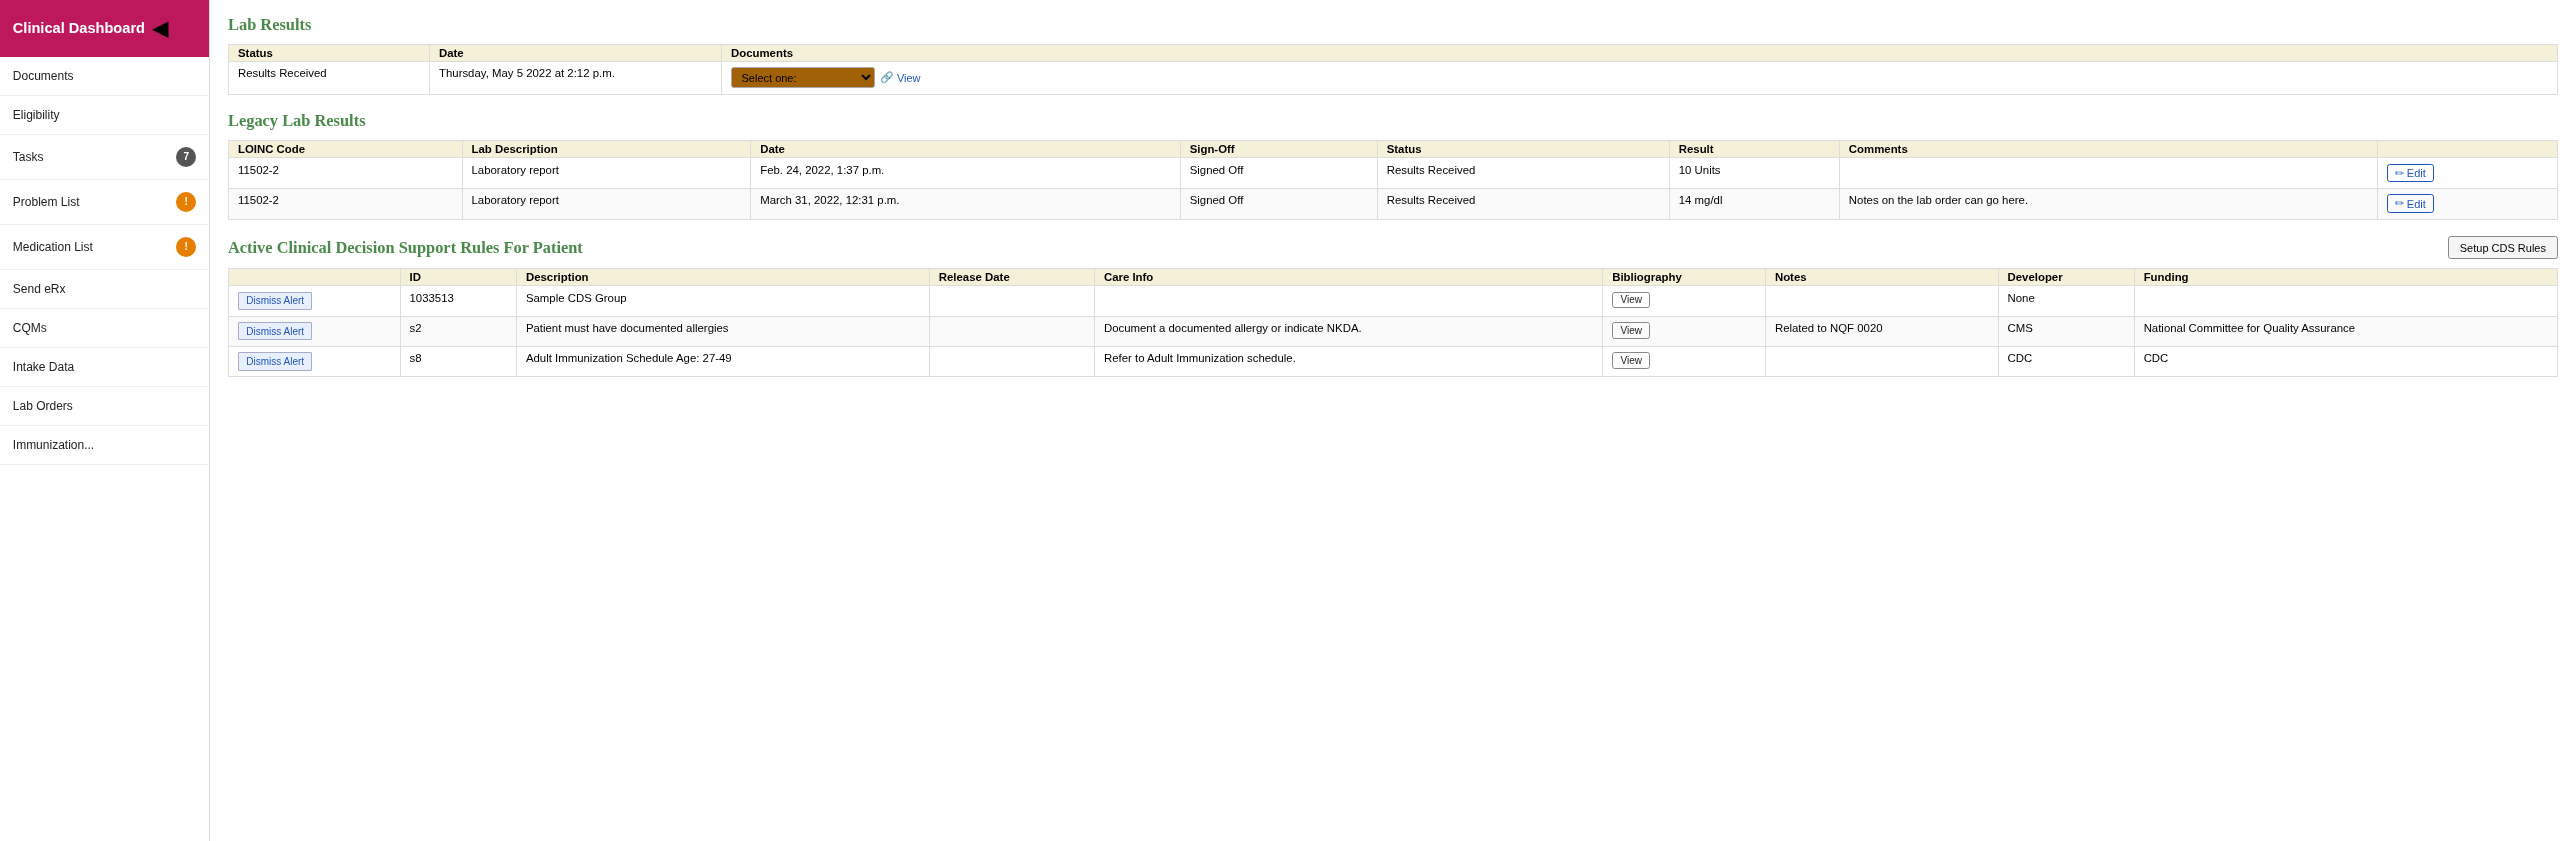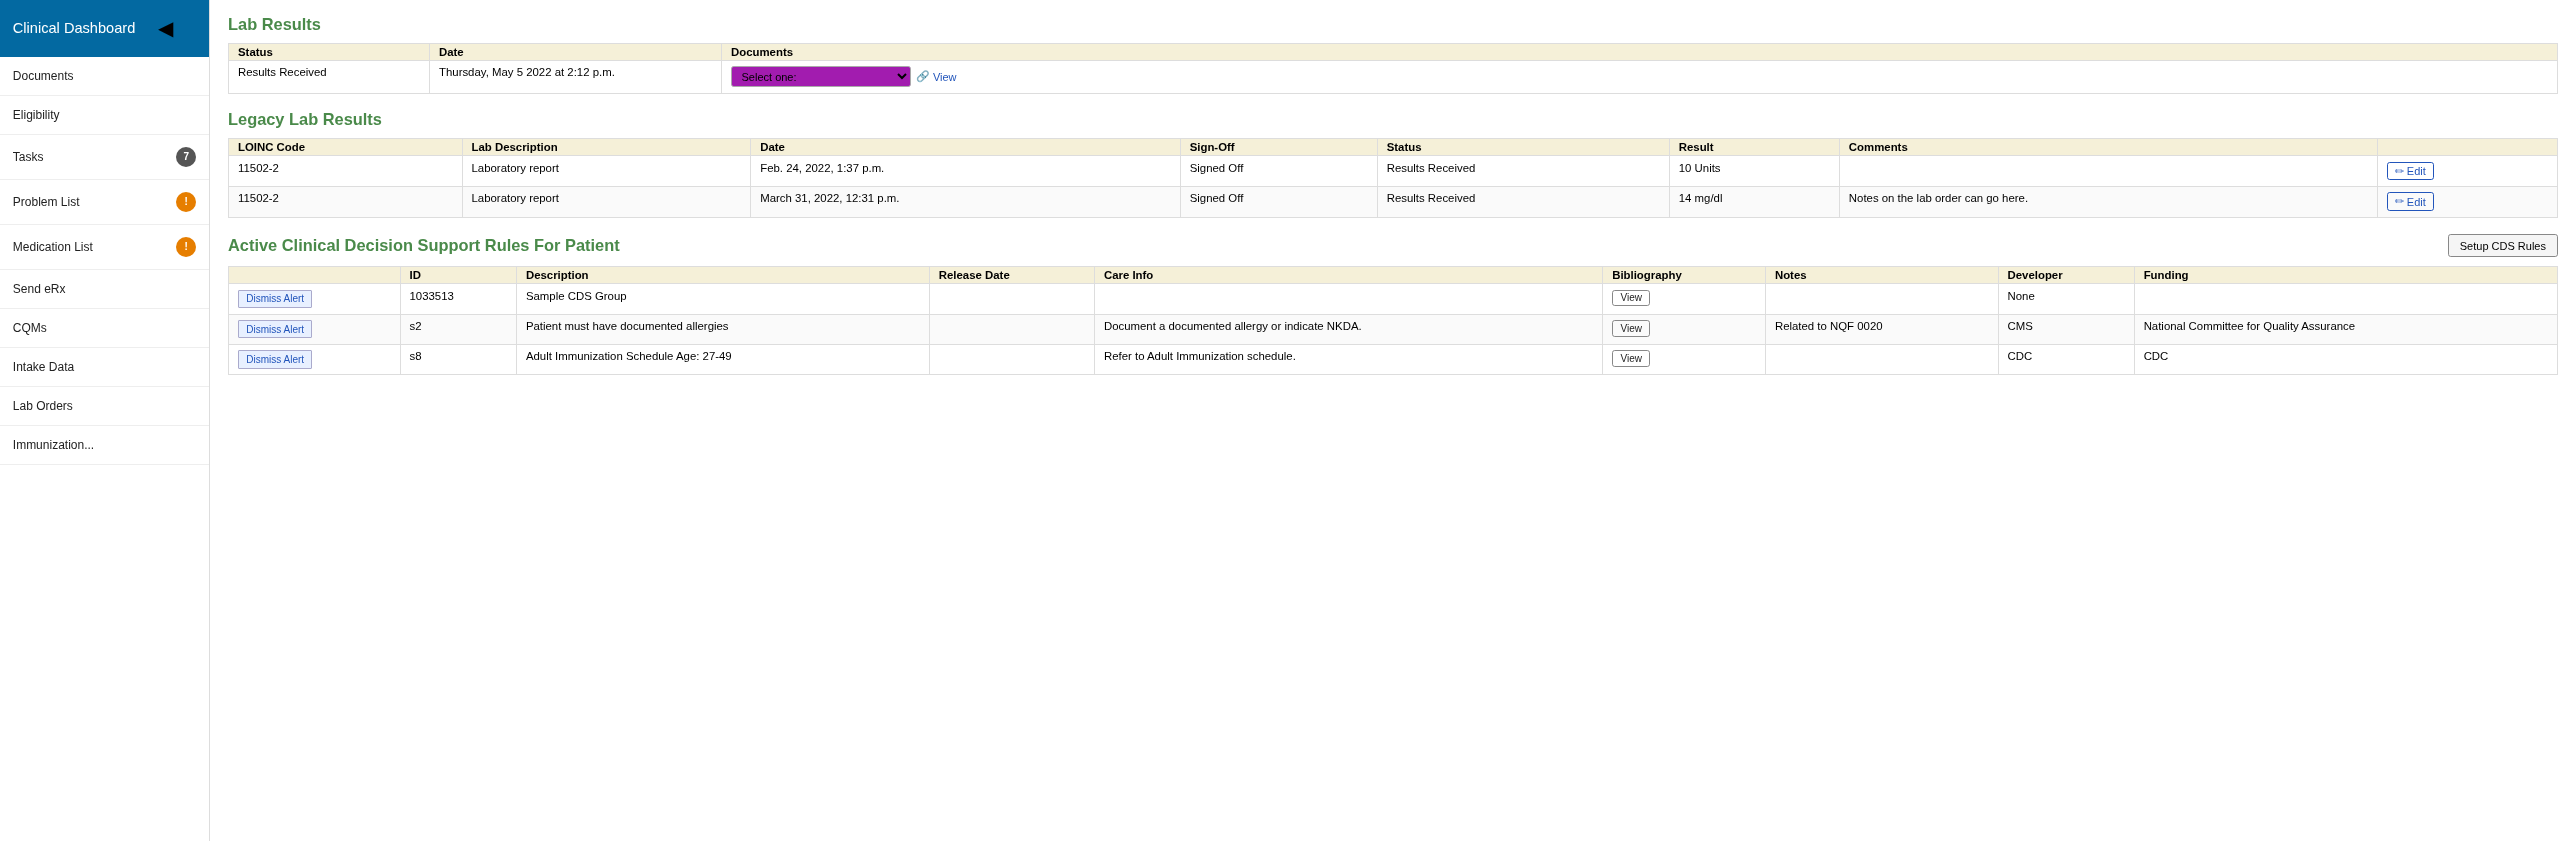--- a/index.html
+++ b/index.html
@@ -9,28 +9,28 @@
     #sidebar {
       width: 210px;
       min-width: 210px;
       background: #fff;
       border-right: 0.9px solid #ddd;
       display: flex;
       flex-direction: column;
       overflow-y: auto;
     }
     .sidebar-header {
-      background: #0369a1;
+      background: #be185d;
       color: #fff;
       font-size: 14.6px;
-      font-weight: normal;
+      font-weight: bold;
       padding: 16.4px 12.8px;
       display: flex;
       align-items: center;
-      gap: 19px;
+      gap: 4px;
     }
     .sidebar-item {
       display: flex;
       align-items: center;
       justify-content: space-between;
       padding: 12px 12.8px;
       border-bottom: 0.9px solid #eee;
       cursor: pointer;
       font-size: 12px;
       color: #222;
@@ -58,20 +58,21 @@
       background: #fff;
     }
 
     
     .section-title {
       color: #4a8a4a;
       font-size: 16.4px;
       font-weight: bold;
       margin-bottom: 9px;
       margin-top: 16.4px;
+      font-family: Liberation Serif, serif;
     }
     .section-title:first-child { margin-top: 0; }
 
     
     .data-table {
       width: 100%;
       border-collapse: collapse;
       margin-bottom: 14.6px;
       font-size: 11.4px;
     }
@@ -94,22 +95,22 @@
     .lab-results-top-table th:first-child { width: 201px; }
     .lab-results-top-table th:nth-child(2) { width: 292px; }
 
     
     .select-view-cell { display: flex; align-items: center; gap: 5.5px; }
     .select-one {
       border: 0.9px solid #aaa;
       border-radius: 2.7px;
       padding: 2.7px 5.5px;
       font-size: 11px;
-      background: #a21caf;
-      width: 180px;
+      background: #a16207;
+      width: 144px;
     }
     .view-btn {
       color: #2255bb;
       font-size: 11px;
       cursor: pointer;
       background: none;
       border: none;
       display: flex;
       align-items: center;
       gap: 2.7px;

